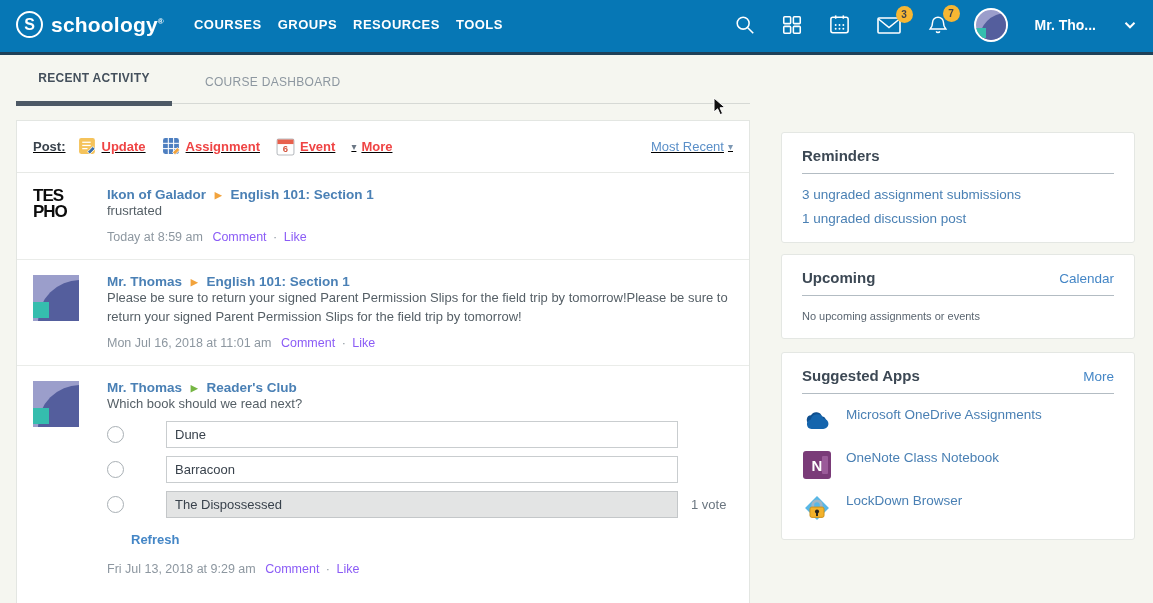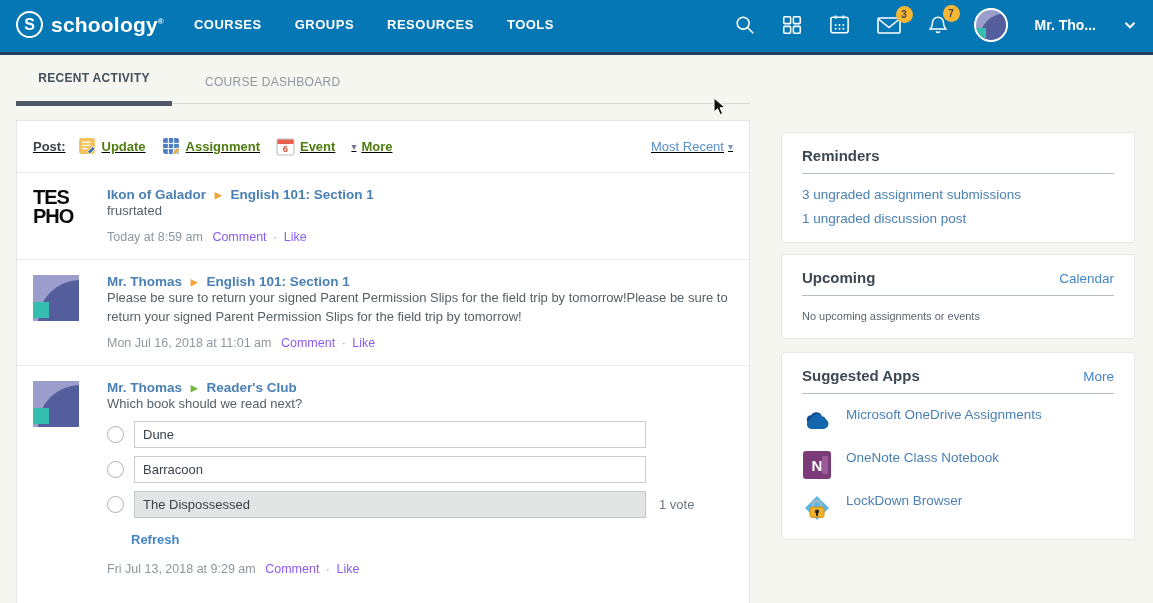--- a/index.html
+++ b/index.html
@@ -10,21 +10,21 @@
   
   .navbar { position:absolute; left:0; top:0; width:1153px; height:55px;
     background:#0677b5; border-bottom:3px solid #1e4159; display:flex;
     align-items:center; padding:0 14px 3px 16px; color:#fff; }
   .brand { display:flex; align-items:center; gap:8px; margin-right:30px; }
   .brand-s { width:27px; height:27px; border:2px solid #fff; border-radius:50%;
     display:flex; align-items:center; justify-content:center; font-size:16px;
     font-weight:bold; }
   .brand-name { font-size:21px; font-weight:600; letter-spacing:.2px; }
   .brand-mark { font-size:8px; vertical-align:super; }
-  .nav-links { display:flex; gap:33px; margin-right:auto; }
+  .nav-links { display:flex; gap:16px; margin-right:auto; }
   .nav-links a { color:#fff; font-size:13px; font-weight:bold; letter-spacing:.5px; }
   .nav-icons { display:flex; align-items:center; gap:25px; }
   .nav-icons svg { display:block; }
   .icon-wrap { position:relative; cursor:pointer; }
   .badge { position:absolute; top:-8px; right:-11px; width:17px; height:17px;
     background:#f7b733; border-radius:50%; color:#40434a; font-size:10px;
     font-weight:bold; display:flex; align-items:center; justify-content:center; }
   .nav-avatar { width:34px; height:34px; border-radius:50%; border:2px solid #fff;
     overflow:hidden; position:relative; background:#9b9ecb; cursor:pointer; }
   .nav-user { font-size:14px; font-weight:bold; margin-left:2px; cursor:pointer; }
@@ -45,32 +45,32 @@
   .tab.inactive { color:#8d97a0; margin-left:33px; }
 
   
   .main-card { position:absolute; left:16px; top:120px; width:734px; height:500px;
     background:#fff; border:1px solid #e3e6e2; }
   .post-bar { display:flex; align-items:center; height:52px; padding:0 16px;
     border-bottom:1px solid #e7e9e6;text-decoration:underline; }
   .post-label { font-size:13px; font-weight:bold; color:#39424c; margin-right:12px; }
   .post-action { display:flex; align-items:center; gap:5px; margin-right:16px;
     cursor:pointer; }
-  .post-action a { color:#4d7c0f; font-size:13px; font-weight:bold; }
+  .post-action a { color:#ef4444; font-size:13px; font-weight:bold; }
   .caret { color:#6b7785; font-size:10px; }
   .sort { margin-left:auto; display:flex; align-items:center; gap:4px; cursor:pointer; }
   .sort a { color:#5a8fc8; font-size:13px; }
   .sort .caret { color:#7d98b4; }
 
   .feed-item { position:relative; padding:14px 16px 15px 16px;
     border-bottom:1px solid #eaece9; }
   .feed-item:last-child { border-bottom:none; }
   .avatar { position:absolute; left:16px; top:15px; width:46px; height:46px;
     overflow:hidden; }
-  .avatar-photo { background:#fff; color:#0c0c0c; font-weight:800; font-size:20px;
+  .avatar-photo { background:#fff; color:#0c0c0c; font-weight:800; font-size:17px;
     line-height:.95; letter-spacing:-1px; white-space:nowrap; }
   .avatar-photo span { display:block; }
   .item-body { margin-left:74px; }
   .item-head { font-size:13.5px; font-weight:bold; }
   .item-head a { color:#4a80b5; }
   .crumb-arrow { font-size:9px; margin:0 5px; vertical-align:1px; }
   .arrow-orange { color:#f2a33c; }
   .arrow-green  { color:#76b643; }
   .item-text { font-size:13px; color:#555f66; line-height:1.45; margin-top:0;
     max-width:645px; }
@@ -78,21 +78,21 @@
   .item-foot .time { color:#8d97a0; margin-right:6px; }
   .item-foot a { color:#8b5cf6; }
   .item-foot .dot { color:#8d97a0; margin:0 3px; }
 
   
   .poll { margin-top:6px; }
   .poll-row { display:flex; align-items:center; margin-top:8px; }
   .poll-radio { width:17px; height:17px; border:1px solid #a9b0b5; border-radius:50%;
     background:#fff; margin-right:10px; flex:none; cursor:pointer; }
   .poll-box { width:512px; height:27px; border:1px solid #c9cdcf; background:#fff;
-    display:flex; align-items:center; padding:4px 8px; font-size:13px; color:#39424c; }
+    display:flex; align-items:center; padding:4px 8px; font-size:13px; color:#39424c;margin-left:32px; }
   .poll-box.filled { background:#e3e4e4; border-color:#c4c7c9; }
   .poll-votes { margin-left:13px; font-size:13px; color:#6b7680; }
   .poll-refresh { display:inline-block; margin:14px 0 0 24px; font-size:13px;
     font-weight:bold; color:#4486c6; }
   .poll-foot { margin-top:14px; }
 
   
   .side-card { position:absolute; left:781px; width:354px; background:#fff;
     border:1px solid #e4e7e3; border-radius:3px; padding:14px 20px 16px 20px; }
   .side-head { display:flex; align-items:baseline; justify-content:space-between;

